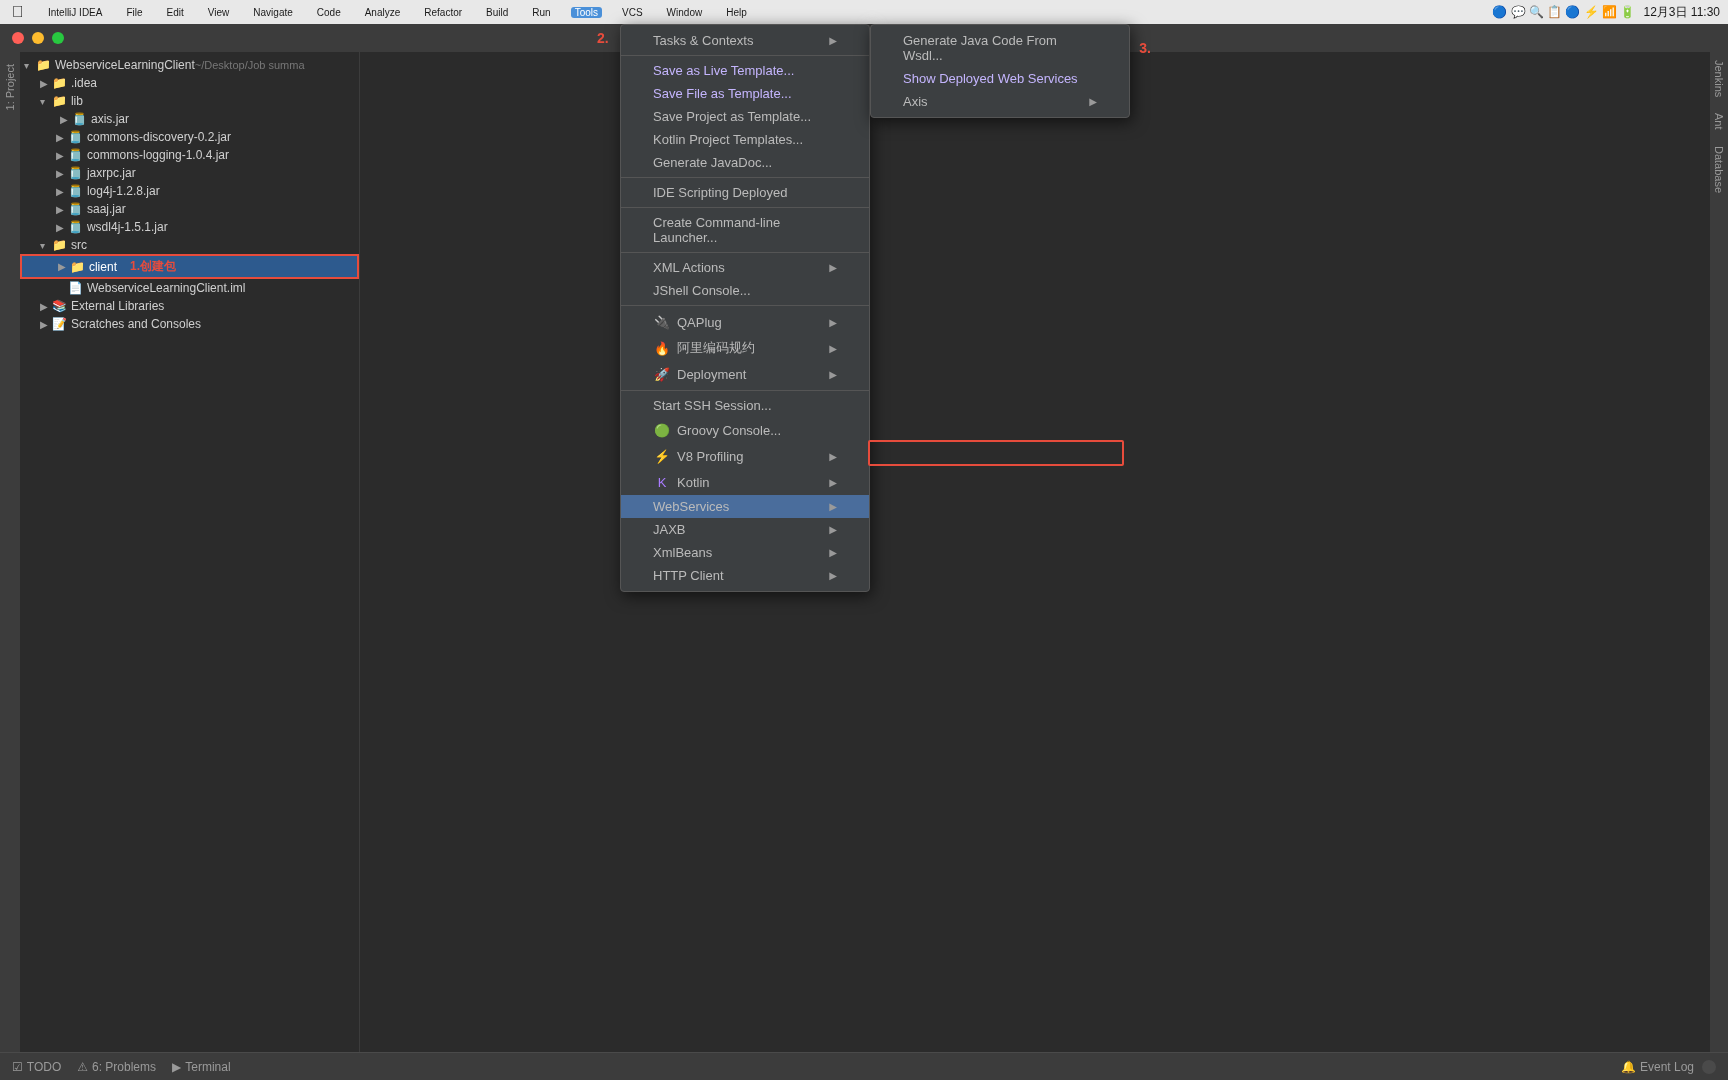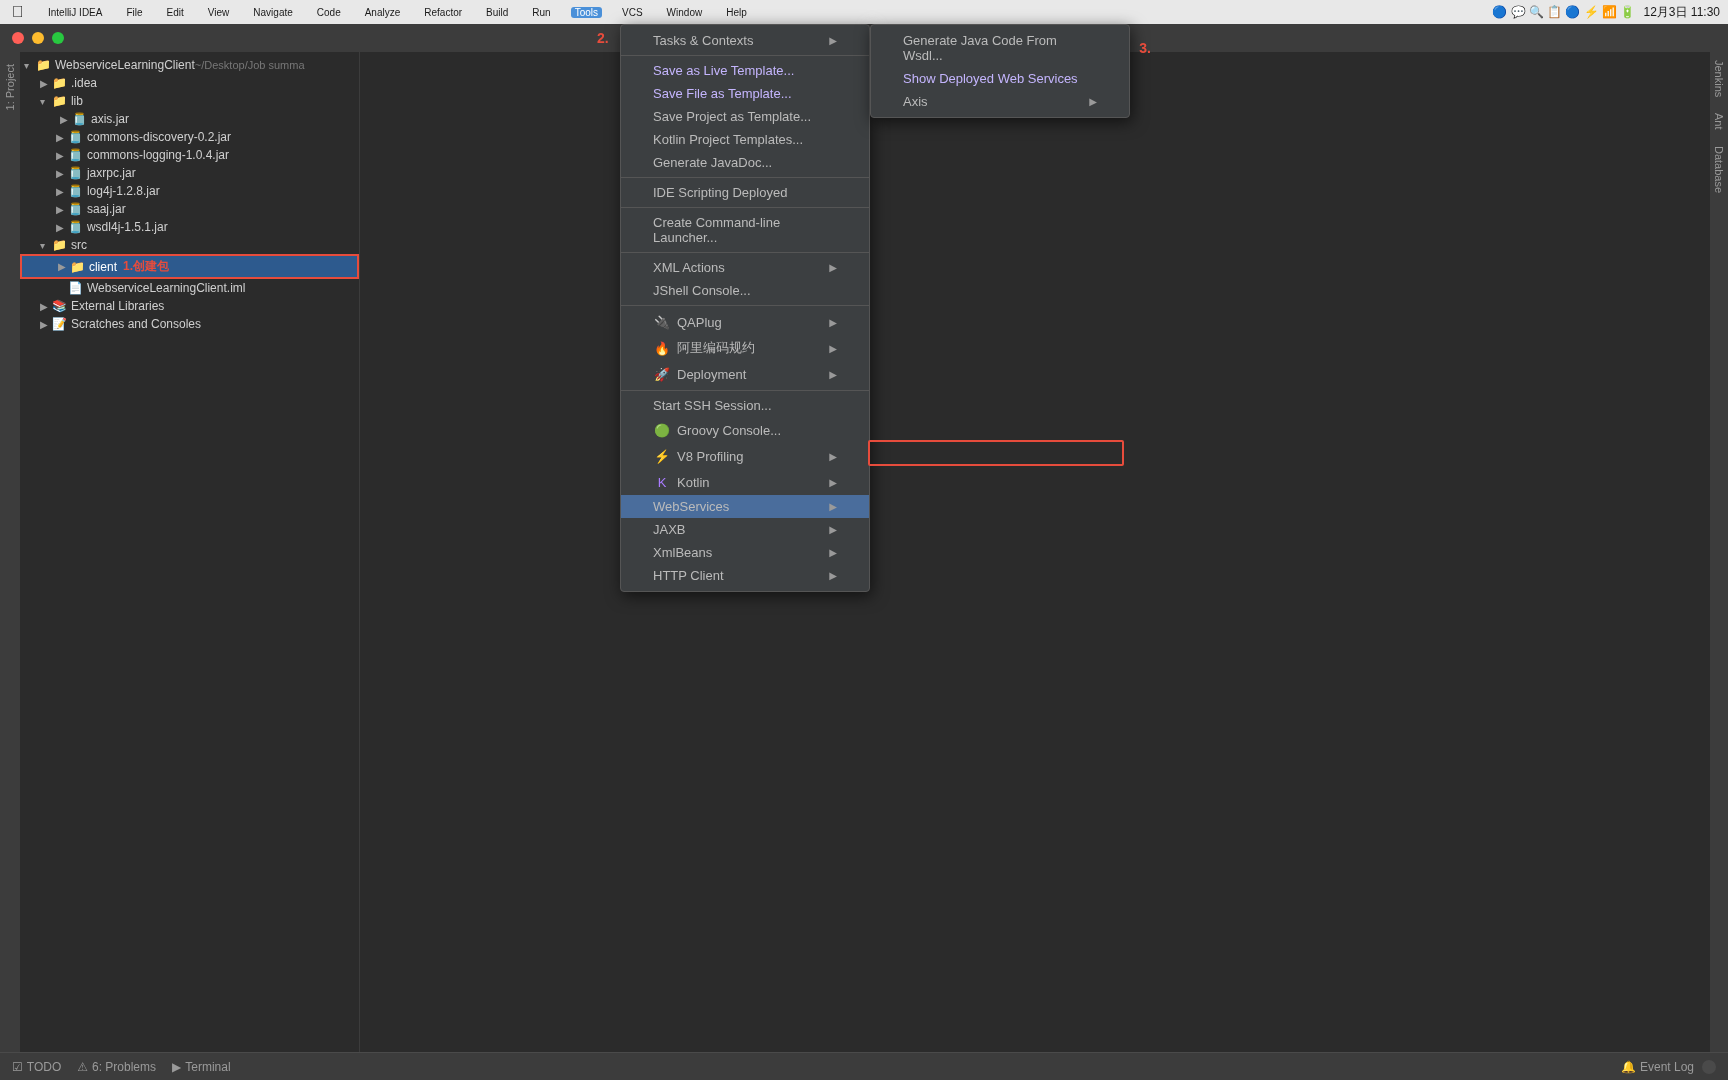--- a/index.html
+++ b/index.html
@@ -143,21 +143,21 @@
     .folder-icon { color: #e8a838; }
     .jar-icon { color: #6a9fd8; }
     .iml-icon { color: #cc7832; }
     .lib-icon { color: #9a9a9a; }
     .scratch-icon { color: #6a9fd8; }
     
     .annotation-label {
       color: #e74c3c;
       font-weight: bold;
       font-size: 12px;
-      margin-left: 6px;
+      margin-left: 13px;
     }
 
     
     .main-area {
       position: absolute;
       top: 52px;
       left: 360px;
       right: 18px;
       bottom: 28px;
       background: #2b2b2b;

